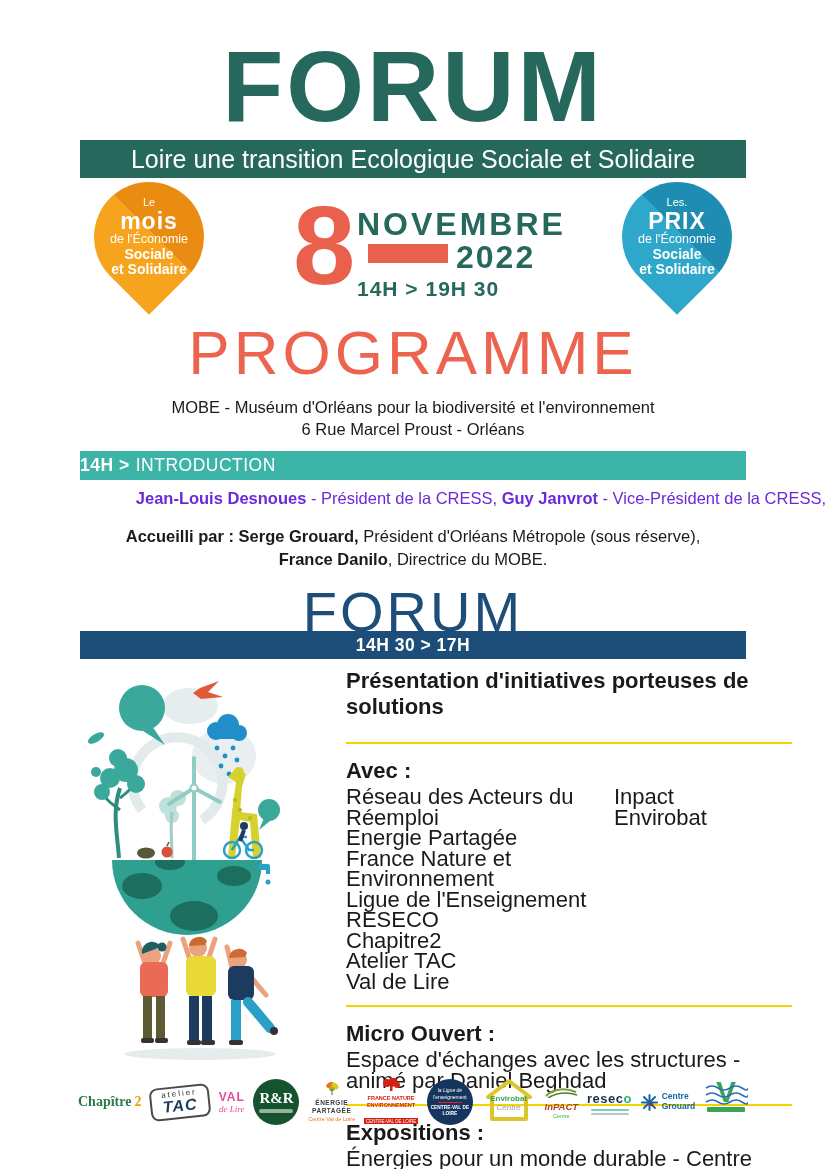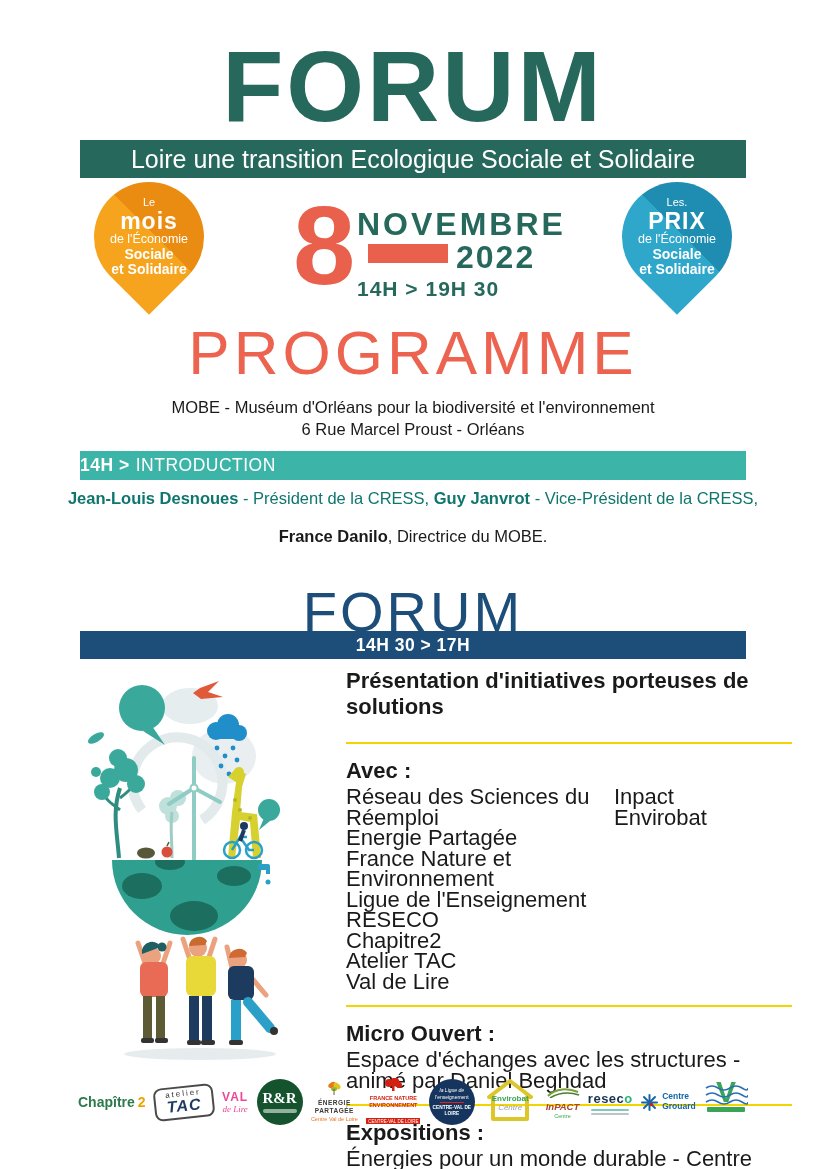--- a/index.html
+++ b/index.html
@@ -43,22 +43,22 @@
     font-size:62px; line-height:1; color:#ec6450; letter-spacing:4px; font-weight:400; }
   .venue { position:absolute; top:396px; left:0; right:0; text-align:center;
     font-size:16.5px; line-height:22px; color:#1a1a1a; }
   .venue b { font-weight:400; }
 
   .intro-banner { position:absolute; top:451px; left:80px; width:666px; height:29px;
     background:#3cb4a7; color:#fff; display:flex; align-items:center; justify-content:flex-start;
     font-size:17.5px; letter-spacing:0.5px; }
   .intro-banner b { font-weight:700; margin-right:6px; }
 
-  .intro-p1 { position:absolute; top:489px; left:0; right:0; text-align:center;
-    font-size:16.5px; color:#0f766e; }
+  .intro-p1 { position:absolute; top:489px; left:0; right:0; text-align:right;
+    font-size:16.5px; color:#6d28d9; }
   .intro-p2 { position:absolute; top:525px; left:0; right:0; text-align:center;
     font-size:16.5px; line-height:23px; color:#1a1a1a; }
   .intro-p1 b, .intro-p2 b { font-weight:700; }
 
   
   .forum-blue { position:absolute; top:584px; left:0; right:0; text-align:center;
     font-size:56px; line-height:1; color:#1d4e79; letter-spacing:3px; font-weight:400; }
   .forum-banner { position:absolute; top:631px; left:80px; width:666px; height:28px;
     background:#1d4e79; color:#fff; display:flex; align-items:center; justify-content:center;
     font-size:17.5px; font-weight:700; letter-spacing:0.5px; }
@@ -77,21 +77,21 @@
   .expo-list { list-style:none; margin-top:2px; }
   .expo-list li { line-height:22px; }
   .sep2 { border-top:2.5px solid #f0d500; margin-top:13px; }
   .sep3 { border-top:2.5px solid #f0d500; margin-top:13px; }
 
   
   .footer { position:absolute; left:78px; right:78px; top:1072px; height:60px;
     display:flex; justify-content:space-between; align-items:center; }
   .logo { flex-shrink:0; text-align:center; }
 
-  .chap { font-family:Liberation Sans, sans-serif; font-weight:700; font-size:14px; color:#2c7a4b; }
+  .chap { font-family:Liberation Serif, serif; font-weight:700; font-size:14px; color:#2c7a4b; }
   .chap-b { color:#f0a202; margin-left:3px; }
 
   .tac { transform:rotate(-6deg); border:2px solid #4a4a4a; border-radius:8px;
     padding:1px 10px 3px; background:#fff; }
   .tac-top { display:block; font-size:8px; letter-spacing:2px; color:#333; }
   .tac-main { display:block; font-size:16px; font-weight:700; font-style:italic;
     color:#1d3a5f; letter-spacing:1px; line-height:1; }
 
   .val { color:#ec4899; }
   .val-main { display:block; font-size:12px; font-weight:700; letter-spacing:1px; }
@@ -185,20 +185,21 @@
 
   <div class="intro-banner">
     <b>14H &gt;</b>
     <span>INTRODUCTION</span>
   </div>
 
   <div class="intro-p1">
     <b>Jean-Louis Desnoues</b><span> - Président de la CRESS, </span><b>Guy Janvrot</b><span> - Vice-Président de la CRESS,</span>
   </div>
   <div class="intro-p2">
+    <div><b>Accueilli par : Serge Grouard,</b><span> Président d'Orléans Métropole (sous réserve),</span></div>
     <div><b>France Danilo</b><span>, Directrice du MOBE.</span></div>
   </div>
 
   <div class="forum-blue">FORUM</div>
   <div class="forum-banner">
     <span>14H 30 &gt; 17H</span>
   </div>
 
   <div class="illustration">
     <svg width="205" height="405" viewBox="0 0 205 405">
@@ -332,21 +333,21 @@
     </svg>
   </div>
 
   <div class="content">
     <div class="p-title">Présentation d'initiatives porteuses de solutions</div>
     <div class="sep"></div>
 
     <div class="avec-label">Avec :</div>
     <div class="cols">
       <ul class="col1">
-        <li>Réseau des Sciences du Réemploi</li>
+        <li>Réseau des Acteurs du Réemploi</li>
         <li>Energie Partagée</li>
         <li>France Nature et Environnement</li>
         <li>Ligue de l'Enseignement</li>
         <li>RESECO</li>
         <li>Chapitre2</li>
         <li>Atelier TAC</li>
         <li>Val de Lire</li>
       </ul>
       <ul class="col2">
         <li>Inpact</li>

